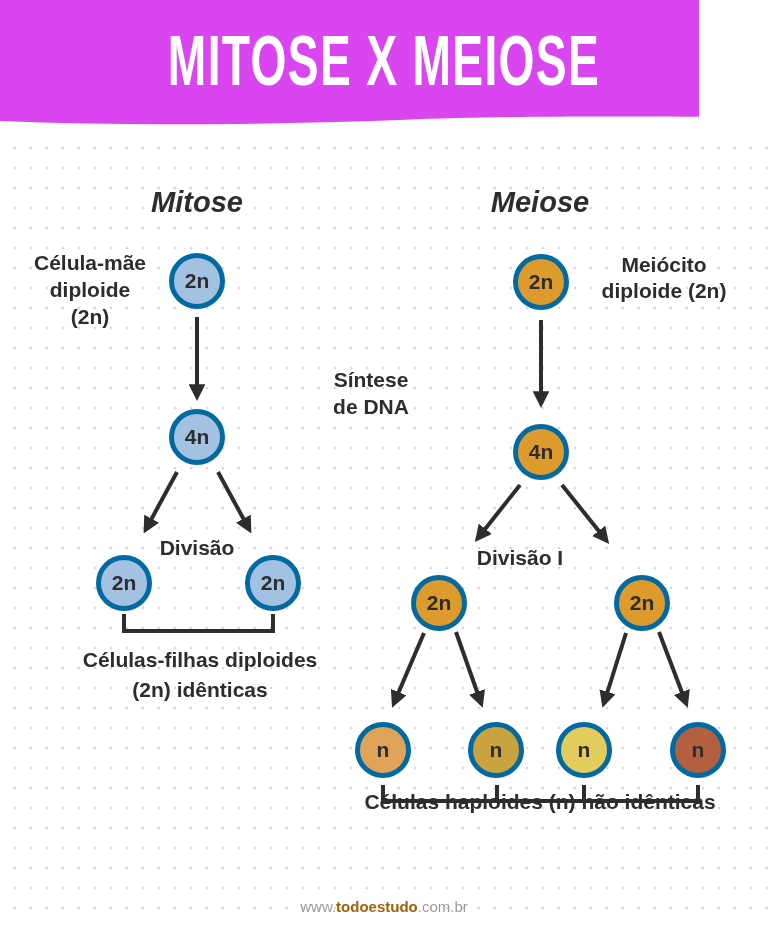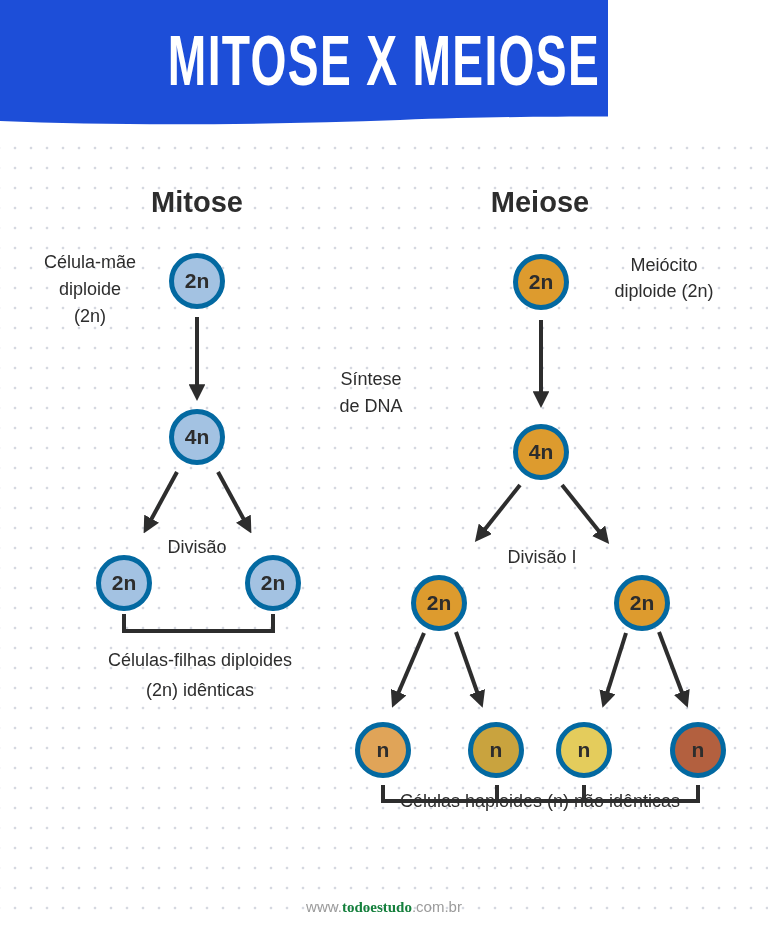--- a/index.html
+++ b/index.html
@@ -2,39 +2,40 @@
 <html><head>
 <meta charset="utf-8">
 <style>
   html,body{margin:0;padding:0;background:#ffffff;}
   #canvas{
     position:relative;width:768px;height:937px;background:#ffffff;
     overflow:hidden;font-family:"Liberation Sans",sans-serif;color:#2d2d2d;
   }
   
   .banner{
-    position:absolute;left:0;top:0;width:608px;height:126px;
-    background:#1d4ed8;
+    position:absolute;left:0;top:0;width:683px;height:126px;
+    background:#d946ef;
+    padding-left:16px;
   }
   .banner-title{
     position:absolute;left:0;top:26px;width:768px;text-align:center;
     font-size:70px;font-weight:bold;color:#ffffff;letter-spacing:2px;
     transform:scaleX(0.66);transform-origin:50% 50%;
     white-space:nowrap;line-height:70px;
   }
   .banner-wave{position:absolute;left:0;bottom:-1px;width:768px;height:14px;display:block;}
   
   .dots{
     position:absolute;left:0;top:130px;width:768px;height:790px;
     background-image:radial-gradient(circle,#d5d8e0 1.5px,rgba(255,255,255,0) 1.6px);
     background-size:16px 20px;background-position:7px 8px;
   }
   
-  .txt{position:absolute;white-space:pre-line;line-height:27px;font-size:18px;font-weight:400;text-align:center;}
-  .heading{font-size:29px;font-weight:bold;line-height:29px;}
+  .txt{position:absolute;white-space:pre-line;line-height:27px;font-size:21px;font-weight:700;text-align:center;}
+  .heading{font-size:29px;font-weight:bold;line-height:29px;font-style:italic;}
   
   .cell{
     position:absolute;width:46px;height:46px;border-radius:50%;
     border:5px solid #0369a1;display:flex;align-items:center;justify-content:center;
     font-size:21px;font-weight:bold;color:#2d2d2d;box-sizing:content-box;
   }
   .cell-blue{background:#a3c2e2;}
   .cell-orange{background:#dd9b2e;}
   .cell-h1{background:#e0a458;}
   .cell-h2{background:#c9a33e;}
@@ -42,21 +43,21 @@
   .cell-h4{background:#b3603f;}
   
   .overlay{position:absolute;left:0;top:0;width:768px;height:937px;pointer-events:none;}
   .arrow{stroke:#2d2d2d;stroke-width:4;fill:none;}
   .bracket{stroke:#2d2d2d;stroke-width:4;fill:none;stroke-linecap:square;}
   
   .footer{
     position:absolute;left:0;top:898px;width:768px;text-align:center;
     font-size:15px;color:#9b9b9b;font-weight:normal;
   }
-  .footer b{color:#15803d;font-family:Liberation Serif, serif;}
+  .footer b{color:#a16207;}
 </style>
 </head>
 <body>
 
 <div id="canvas">
 
   <div class="banner">
     <div class="banner-title">MITOSE X MEIOSE</div>
     <svg class="banner-wave" viewBox="0 0 768 14" preserveAspectRatio="none">
       <path d="M0,8 C120,13 260,12 400,7 C560,1 660,5 768,3 L768,14 L0,14 Z" fill="#ffffff"></path>
@@ -93,21 +94,21 @@
 
   <div class="txt" style="left:10px;top:249px;width:160px;">Célula-mãe
 diploide
 (2n)</div>
   <div class="txt" style="left:574px;top:252px;width:180px;line-height:26px;">Meiócito
 diploide (2n)</div>
   <div class="txt" style="left:301px;top:366px;width:140px;">Síntese
 de DNA</div>
 
   <div class="txt" style="left:117px;top:534px;width:160px;">Divisão</div>
-  <div class="txt" style="left:462px;top:544px;width:160px;">Divisão I</div>
+  <div class="txt" style="left:440px;top:544px;width:160px;">Divisão I</div>
 
   <div class="txt" style="left:40px;top:645px;width:320px;line-height:30px;">Células-filhas diploides
 (2n) idênticas</div>
   <div class="txt" style="left:340px;top:788px;width:400px;">Células haploides (n) não idênticas</div>
 
   <div class="cell cell-blue" style="left:169px;top:253px;">
       <span>2n</span>
     </div>
   <div class="cell cell-blue" style="left:169px;top:409px;">
       <span>4n</span>

